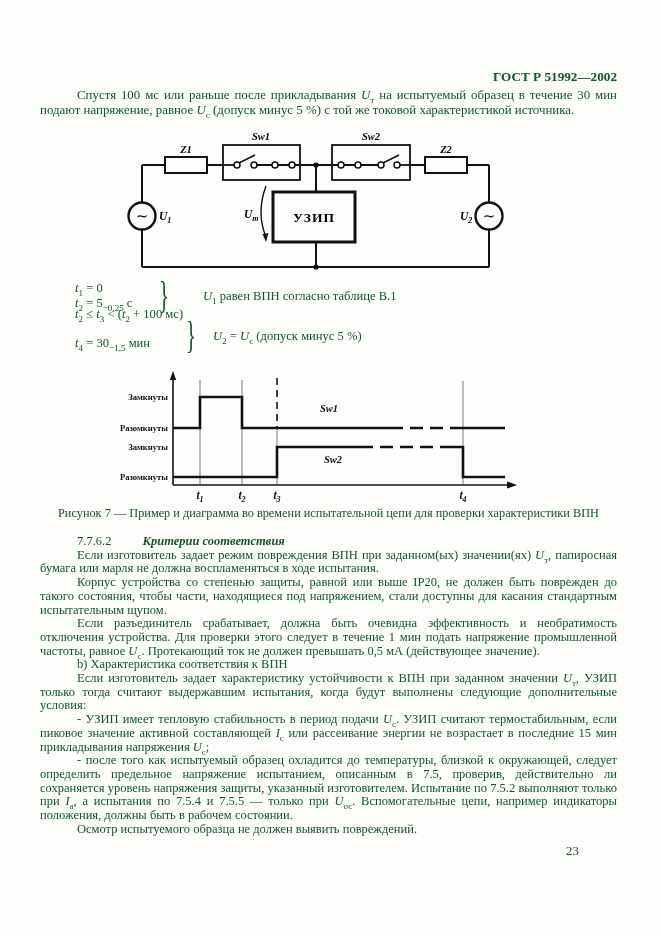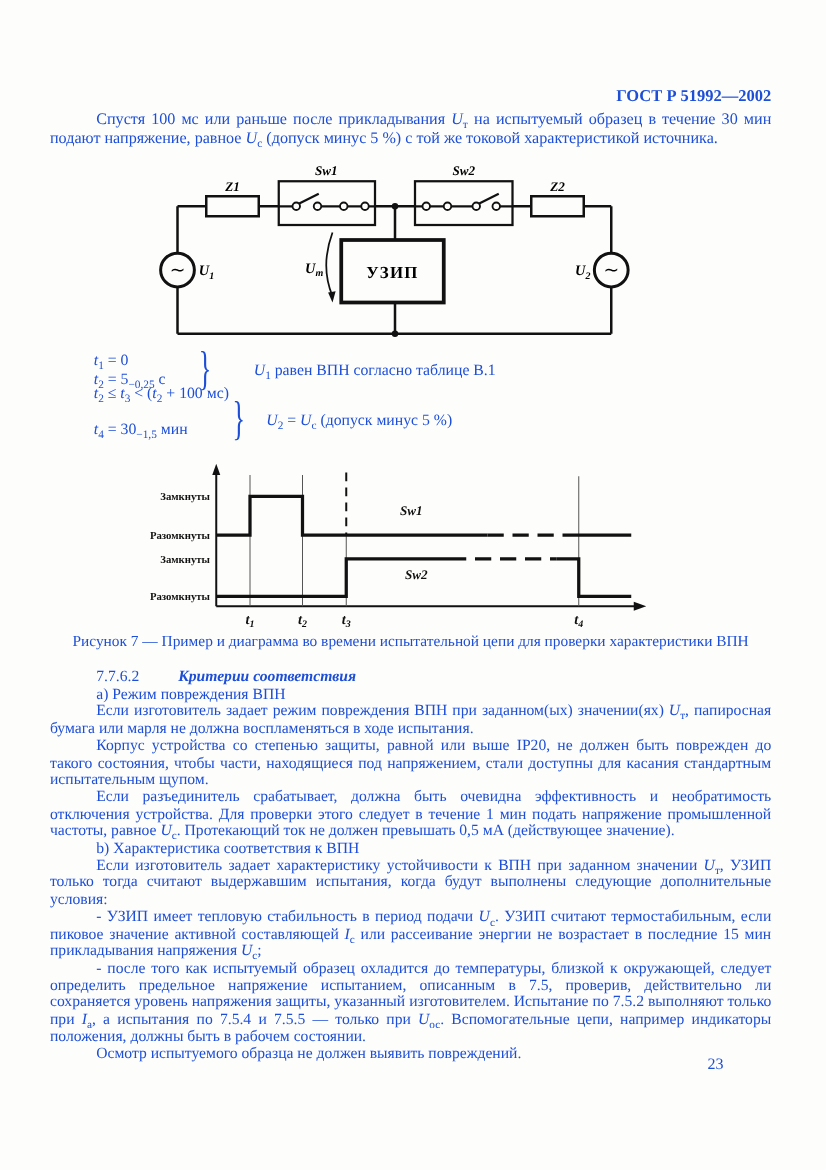--- a/index.html
+++ b/index.html
@@ -1,18 +1,18 @@
 <!DOCTYPE html>
 <html><head>
 <meta charset="utf-8">
 <style>
   html,body { margin:0; padding:0; background:#e8e8e8; }
   #page {
     position:relative; width:661px; height:936px; margin:0 auto;
-    background:#fdfdfb; font-family:"Liberation Serif", serif; color:#1d4ed8;
+    background:#fdfdfb; font-family:"Liberation Serif", serif; color:#14532d;
     overflow:hidden;
   }
   .hdr {
     position:absolute; top:69px; left:40px; width:577px;
     text-align:right; font-weight:bold; font-size:13.2px;
   }
   .intro {
     position:absolute; top:88px; left:40px; width:577px;
     font-size:12.9px; line-height:15.2px; text-align:justify;
   }
@@ -199,21 +199,20 @@
       <text x="182" y="131"><tspan>t</tspan><tspan dy="2.5" font-size="8">2</tspan></text>
       <text x="217" y="131"><tspan>t</tspan><tspan dy="2.5" font-size="8">3</tspan></text>
       <text x="403" y="131"><tspan>t</tspan><tspan dy="2.5" font-size="8">4</tspan></text>
     </g>
   </svg>
 
   <div class="caption">Рисунок 7 — Пример и диаграмма во времени испытательной цепи для проверки характеристики ВПН</div>
 
   <div class="bodytext" id="body-paragraphs">
       <p class="indent">7.7.6.2 <span class="bi">Критерии соответствия</span></p>
-      <p class="indent">а) Режим повреждения ВПН</p>
       <p class="indent">Если изготовитель задает режим повреждения ВПН при заданном(ых) значении(ях) <i>U</i><sub>т</sub>, папиросная бумага или марля не должна воспламеняться в ходе испытания.</p>
       <p class="indent">Корпус устройства со степенью защиты, равной или выше IP20, не должен быть поврежден до такого состояния, чтобы части, находящиеся под напряжением, стали доступны для касания стандартным испытательным щупом.</p>
       <p class="indent">Если разъединитель срабатывает, должна быть очевидна эффективность и необратимость отключения устройства. Для проверки этого следует в течение 1 мин подать напряжение промышленной частоты, равное <i>U</i><sub>с</sub>. Протекающий ток не должен превышать 0,5 мА (действующее значение).</p>
       <p class="indent">b) Характеристика соответствия к ВПН</p>
       <p class="indent">Если изготовитель задает характеристику устойчивости к ВПН при заданном значении <i>U</i><sub>т</sub>, УЗИП только тогда считают выдержавшим испытания, когда будут выполнены следующие дополнительные условия:</p>
       <p class="indent">- УЗИП имеет тепловую стабильность в период подачи <i>U</i><sub>с</sub>. УЗИП считают термостабильным, если пиковое значение активной составляющей <i>I</i><sub>с</sub> или рассеивание энергии не возрастает в последние 15 мин прикладывания напряжения <i>U</i><sub>с</sub>;</p>
       <p class="indent">- после того как испытуемый образец охладится до температуры, близкой к окружающей, следует определить предельное напряжение испытанием, описанным в 7.5, проверив, действительно ли сохраняется уровень напряжения защиты, указанный изготовителем. Испытание по 7.5.2 выполняют только при <i>I</i><sub>а</sub>, а испытания по 7.5.4 и 7.5.5 — только при <i>U</i><sub>ос</sub>. Вспомогательные цепи, например индикаторы положения, должны быть в рабочем состоянии.</p>
       <p class="indent">Осмотр испытуемого образца не должен выявить повреждений.</p>
     </div>
 

